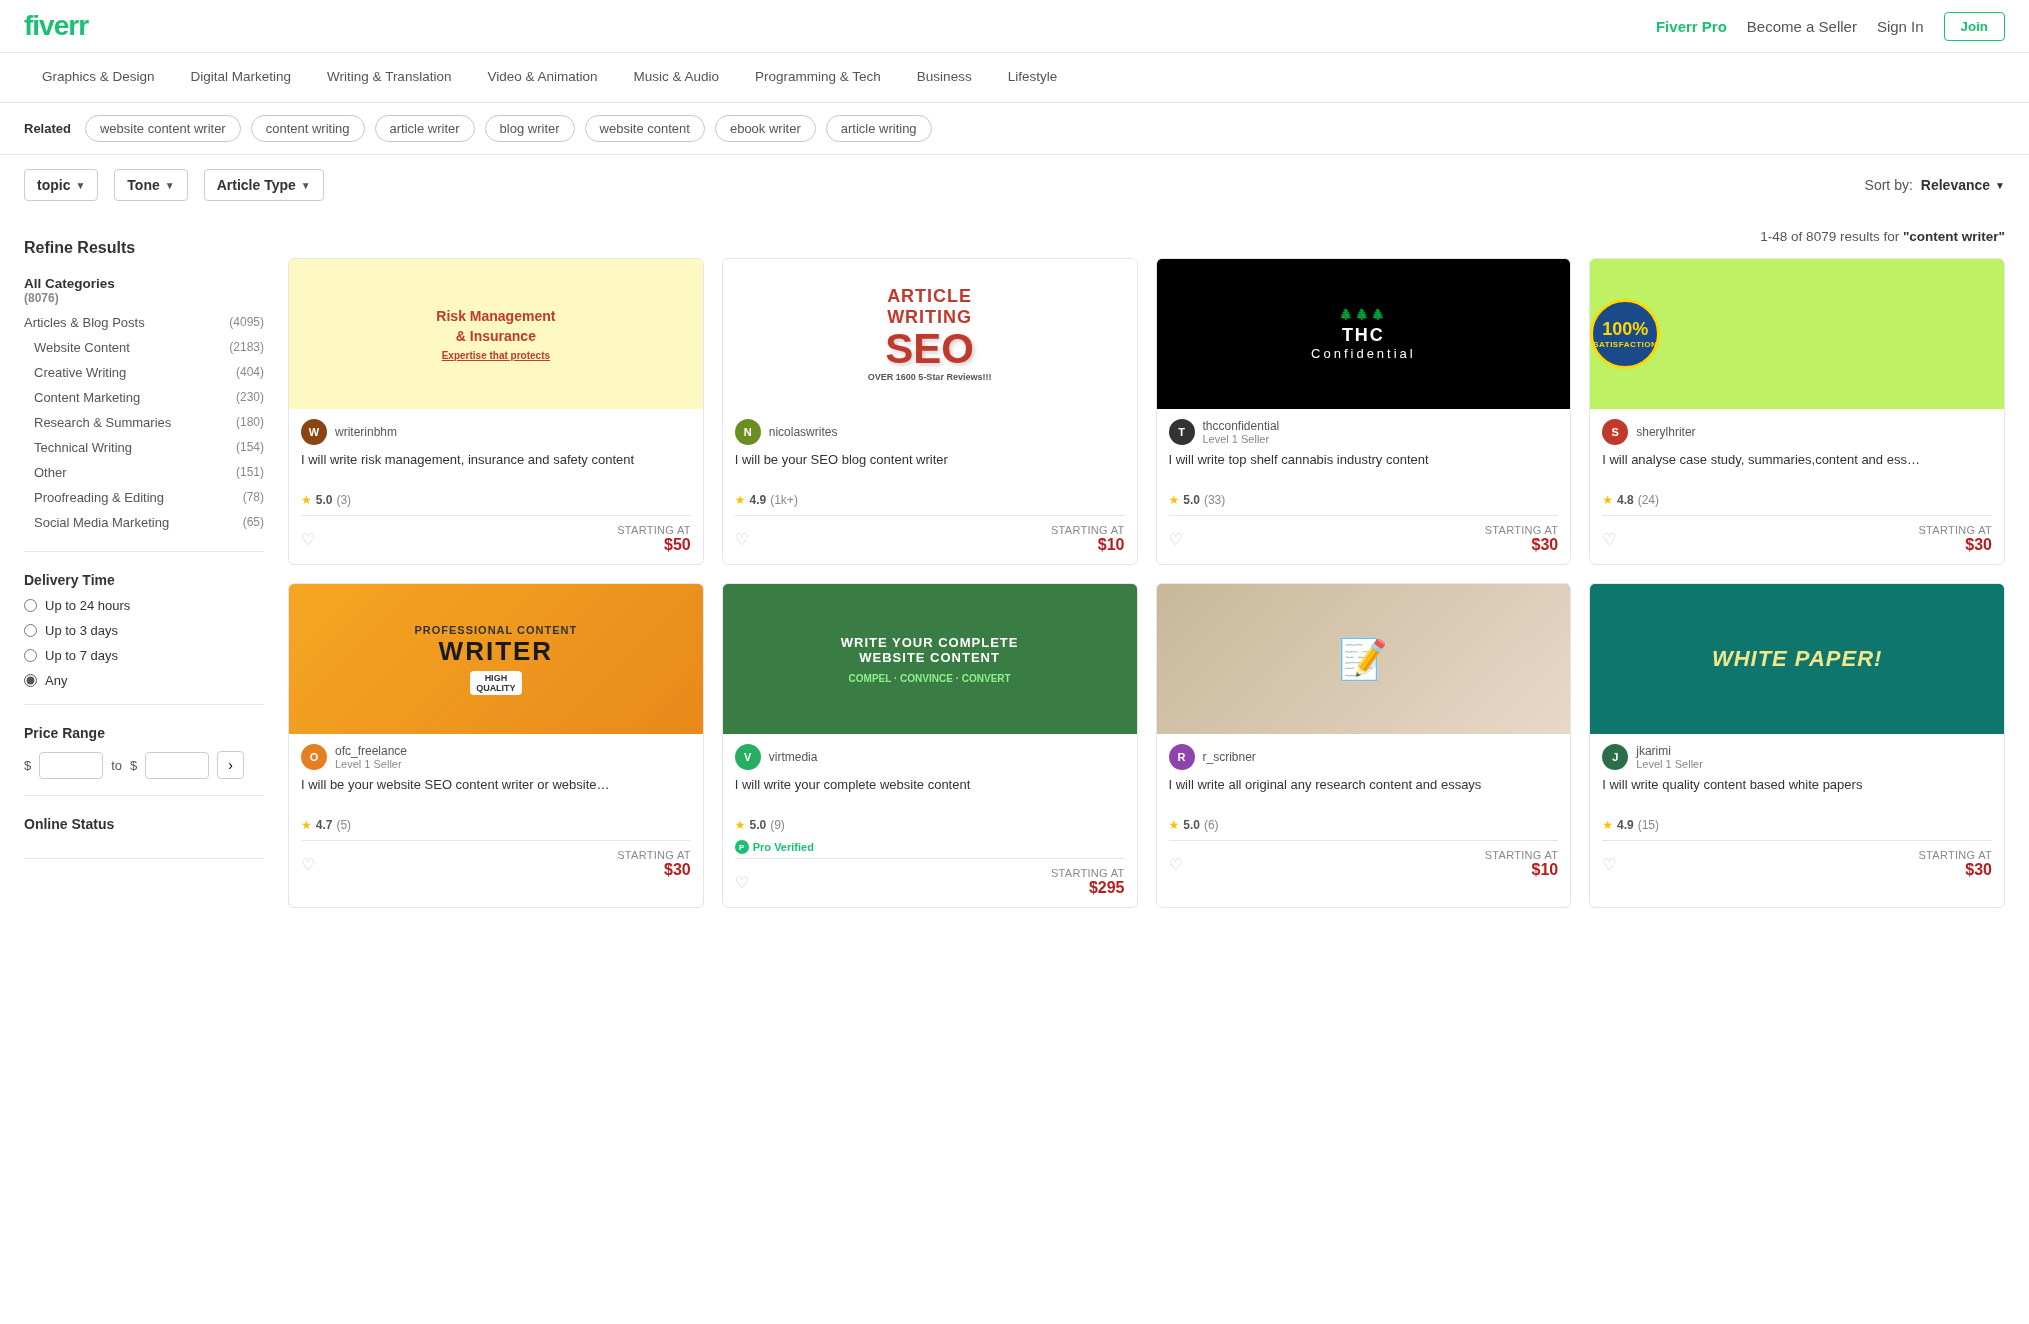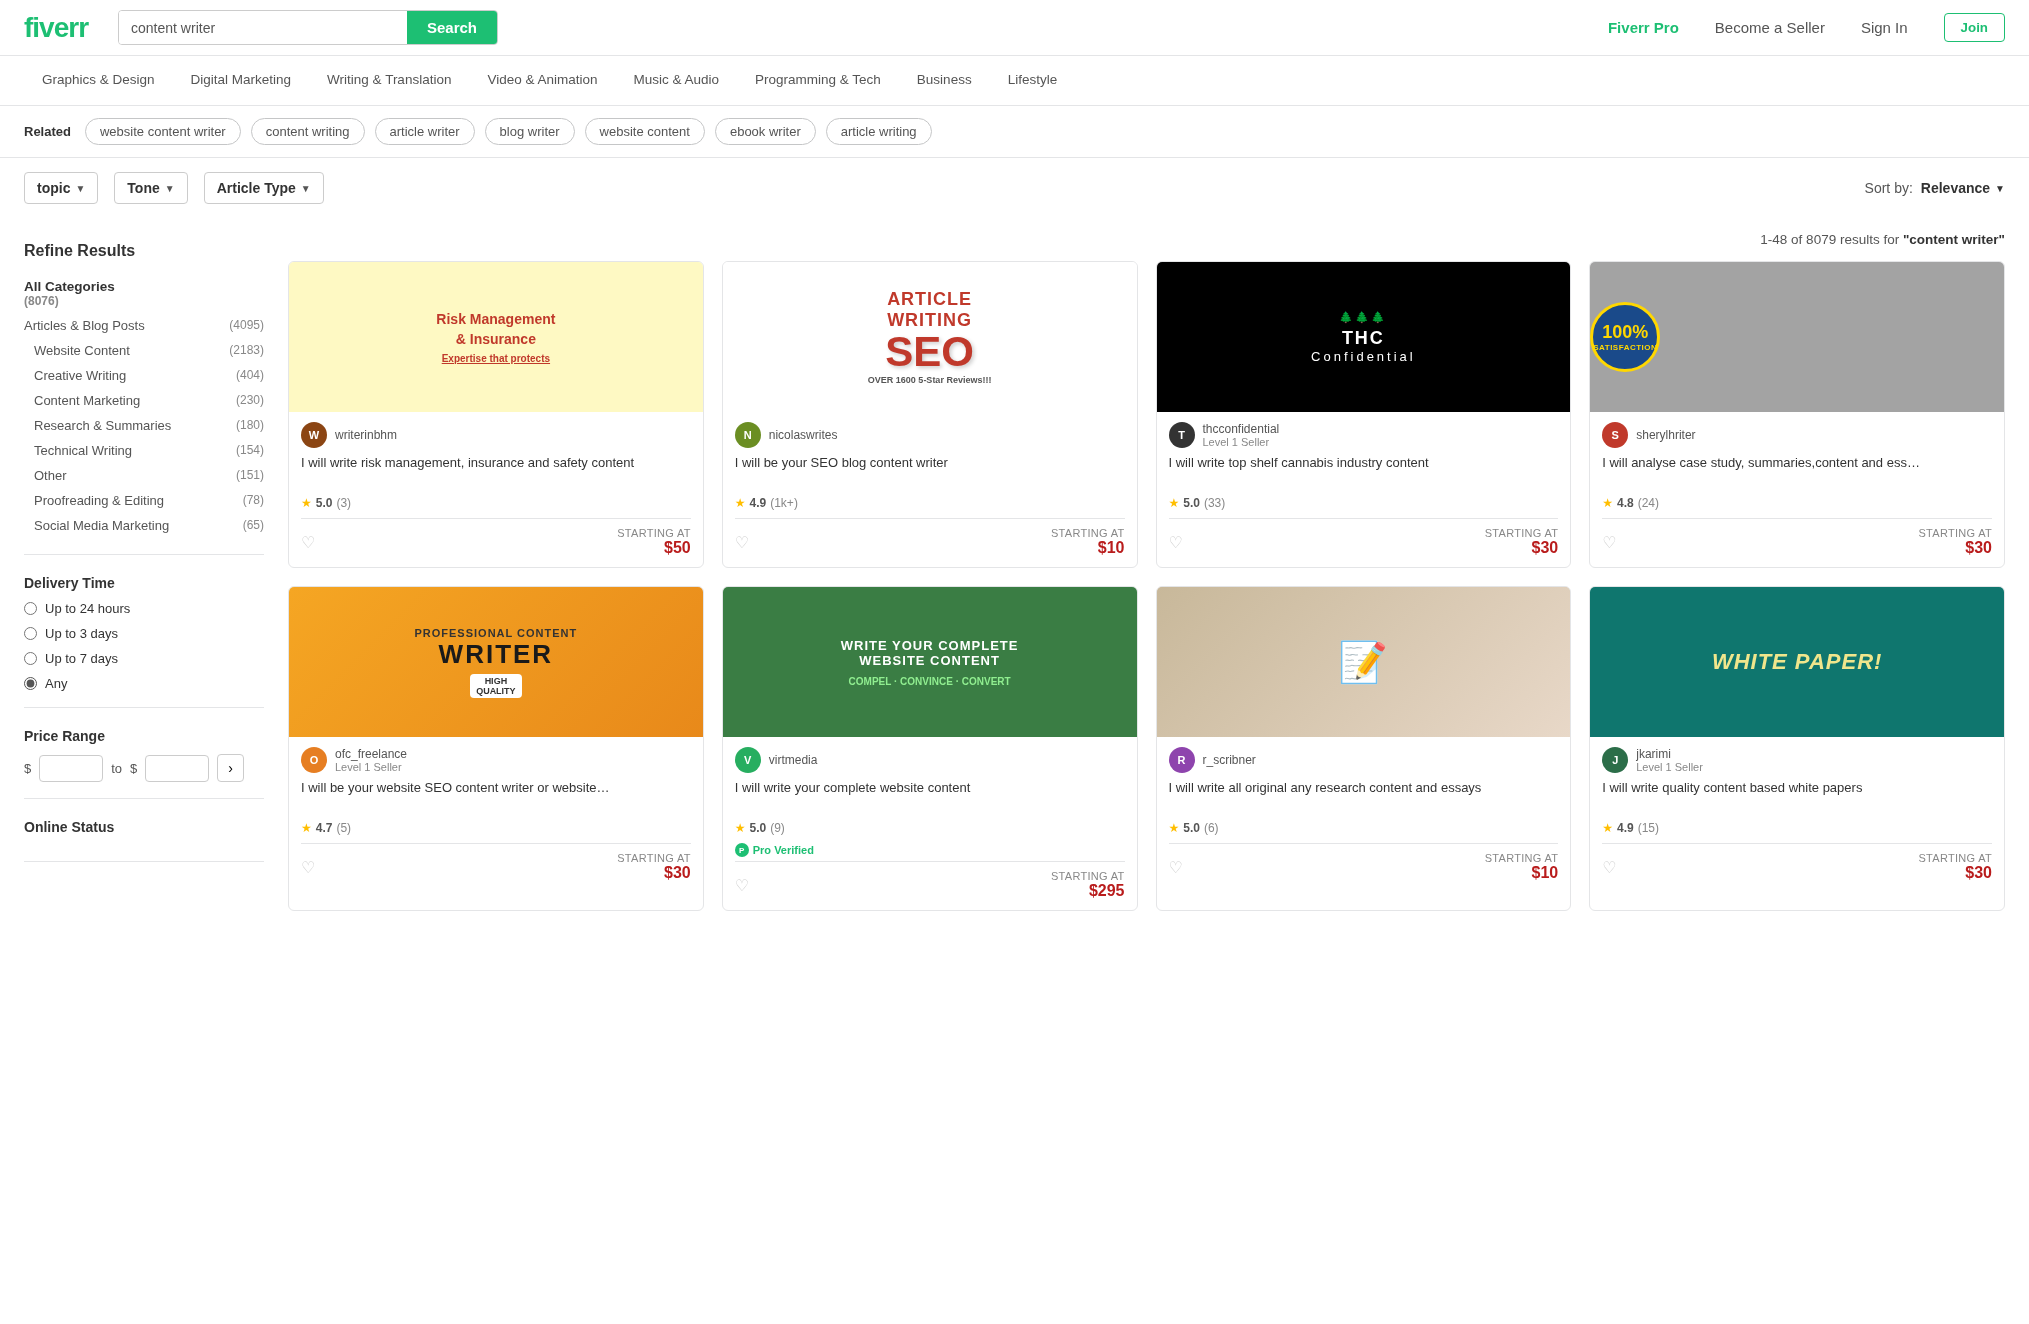--- a/index.html
+++ b/index.html
@@ -4,21 +4,21 @@
   <style>
     * { box-sizing: border-box; margin: 0; padding: 0; }
     body { font-family: -apple-system, BlinkMacSystemFont, 'Segoe UI', Helvetica, Arial, sans-serif; font-size: 14px; color: #333; background: #fff; }
 
     
     .header { display: flex; align-items: center; padding: 10px 24px; border-bottom: 1px solid #e4e5e7; gap: 20px; }
     .logo { font-size: 28px; font-weight: 900; color: #1dbf73; letter-spacing: -1px; margin-right: 10px; }
     .search-bar { display: flex; flex: 0 0 380px; border: 1px solid #ccc; border-radius: 4px; overflow: hidden; }
     .search-bar input { flex: 1; padding: 8px 12px; border: none; outline: none; font-size: 14px; color: #555; }
     .search-bar button { background: #1dbf73; color: #fff; border: none; padding: 8px 20px; font-size: 15px; font-weight: 600; cursor: pointer; }
-    .header-nav { margin-left: auto; display: flex; align-items: center; gap: 36px; font-size: 15px; }
+    .header-nav { margin-left: auto; display: flex; align-items: center; gap: 20px; font-size: 15px; }
     .header-nav .fiverr-pro { color: #1dbf73; font-weight: 600; cursor: pointer; }
     .header-nav span { cursor: pointer; color: #555; }
     .header-nav .join-btn { border: 1.5px solid #1dbf73; color: #1dbf73; border-radius: 4px; padding: 6px 16px; font-weight: 600; cursor: pointer; background: #fff; }
 
     
     .cat-nav { display: flex; border-bottom: 1px solid #e4e5e7; padding: 0 24px; }
     .cat-nav a { padding: 16px 18px; font-size: 13.5px; color: #555; text-decoration: none; white-space: nowrap; border-bottom: 2px solid transparent; }
 
     
     .related-bar { display: flex; align-items: center; padding: 12px 24px; border-bottom: 1px solid #e4e5e7; gap: 10px; flex-wrap: wrap; }
@@ -85,24 +85,20 @@
     .img-ofc { background: #f5a623; }
     .img-virt { background: #4caf50; color: #fff; }
     .img-rscrib { background: #e8e0d8; }
     .img-jkarimi { background: #2c6e49; color: #fff; }
   </style>
 </head>
 <body>
 
 <header class="header">
   <div class="logo">fiverr</div>
-  <div class="search-bar">
-    <input type="text" value="content writer" style="">
-    <button>Search</button>
-  </div>
   <nav class="header-nav">
     <span class="fiverr-pro">Fiverr Pro</span>
     <span>Become a Seller</span>
     <span>Sign In</span>
     <button class="join-btn">Join</button>
   </nav>
 </header>
 
 <nav class="cat-nav">
   <a>Graphics &amp; Design</a>
@@ -328,21 +324,21 @@
           <div class="heart-icon">♡</div>
         </div>
         <div style="text-align:right;">
           <div class="price-label">STARTING AT</div>
           <div class="price-val">$30</div>
         </div>
       </div>
     </div>
   </div>
         <div class="gig-card">
-    <div class="gig-image-placeholder img-sheryl" style="background:#a3a3a3;flex-direction:column;">
+    <div class="gig-image-placeholder img-sheryl" style="background:#bef264;flex-direction:column;">
       <div style="background:#1a4a8a;color:gold;font-size:12px;font-weight:900;padding:8px 14px;border-radius:50%;text-align:center;border:3px solid gold;width:70px;height:70px;display:flex;flex-direction:column;align-items:center;justify-content:center;">
         <div style="font-size:18px;font-weight:900;">100%</div>
         <div style="font-size:8px;letter-spacing:0.5px;">SATISFACTION</div>
       </div>
     </div>
     <div class="gig-body">
       <div class="seller-info">
         <div class="avatar" style="background:#c0392b">S</div>
         <div>
           <div class="seller-name">sherylhriter</div>

